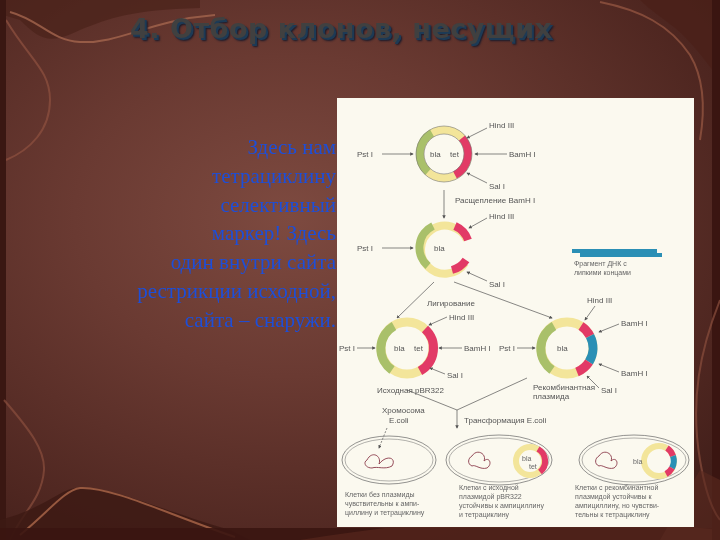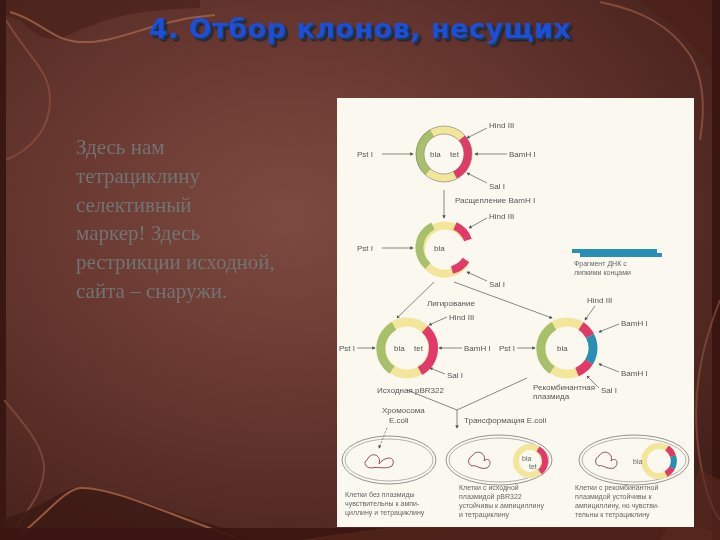--- a/index.html
+++ b/index.html
@@ -3,30 +3,31 @@
 <meta charset="utf-8">
 <style>
   html, body { margin:0; padding:0; }
   body {
     width:720px; height:540px; overflow:hidden; position:relative;
     background: radial-gradient(ellipse at 40% 40%, #7d4a40 0%, #6a3a32 35%, #4e2620 75%, #3a1a16 100%);
     font-family: "Liberation Serif", serif;
   }
   .frame { position:absolute; inset:0; pointer-events:none; }
   .title {
-    position:absolute; left:130px; top:8px; width:460px; text-align:center;
+    position:absolute; left:130px; top:8px; width:460px; text-align:left;
     font-family: "DejaVu Sans", sans-serif; font-weight:bold;
-    font-size:27px; line-height:42px; color:#1d4ed8;
+    font-size:27px; line-height:42px; color:#404040;
     text-shadow: 2px 2px 0 #1d3a55, 3px 3px 2px #1a1a2a;
     letter-spacing:0.5px;
   }
   .body-text {
     position:absolute; left:76px; top:133px; width:260px;
-    color:#737373; font-size:21px; line-height:28.8px;
+    color:#1d4ed8; font-size:21px; line-height:28.8px;
     font-family: "Liberation Serif", serif;
+    text-align: right;
   }
   .body-text div { white-space:nowrap; }
   .figure {
     position:absolute; left:337px; top:98px; width:357px; height:429px;
     background:#fbf9ef;
   }
   .figure svg { width:100%; height:100%; display:block; }
   .lbl { font-family:"Liberation Sans", sans-serif; font-size:8px; fill:#555; }
   .lbl-sm { font-family:"Liberation Sans", sans-serif; font-size:7px; fill:#666; }
 </style>
@@ -63,20 +64,21 @@
 
 <div class="title">
   <div>4. Отбор клонов, несущих</div>
 </div>
 
 <div class="body-text">
   <div>Здесь нам</div>
   <div>тетрациклину</div>
   <div>селективный</div>
   <div>маркер! Здесь</div>
+  <div>один внутри сайта</div>
   <div>рестрикции исходной,</div>
   <div>сайта – снаружи.</div>
 </div>
 
 <div class="figure">
   <svg viewBox="0 0 357 429" xmlns="http://www.w3.org/2000/svg">
     <defs>
       <marker id="ah" markerWidth="5" markerHeight="5" refX="4" refY="2.5" orient="auto">
         <path d="M0,0 L5,2.5 L0,5 Z" fill="#555"></path>
       </marker>

